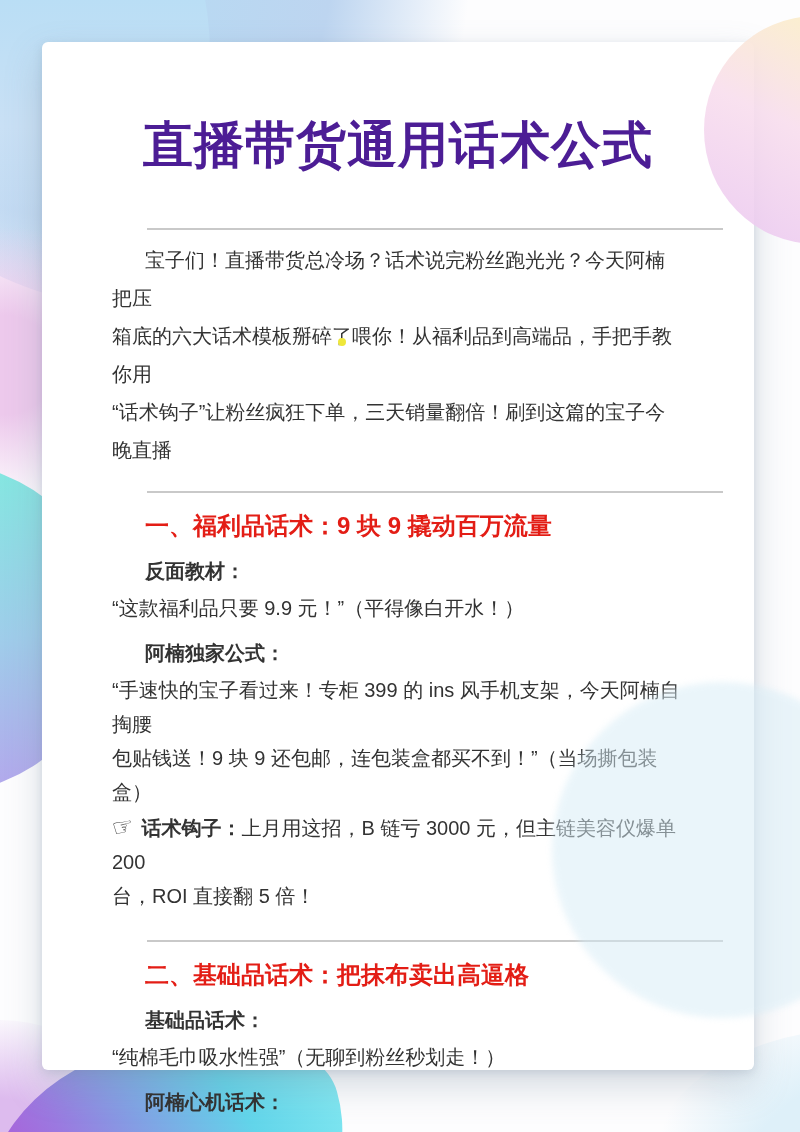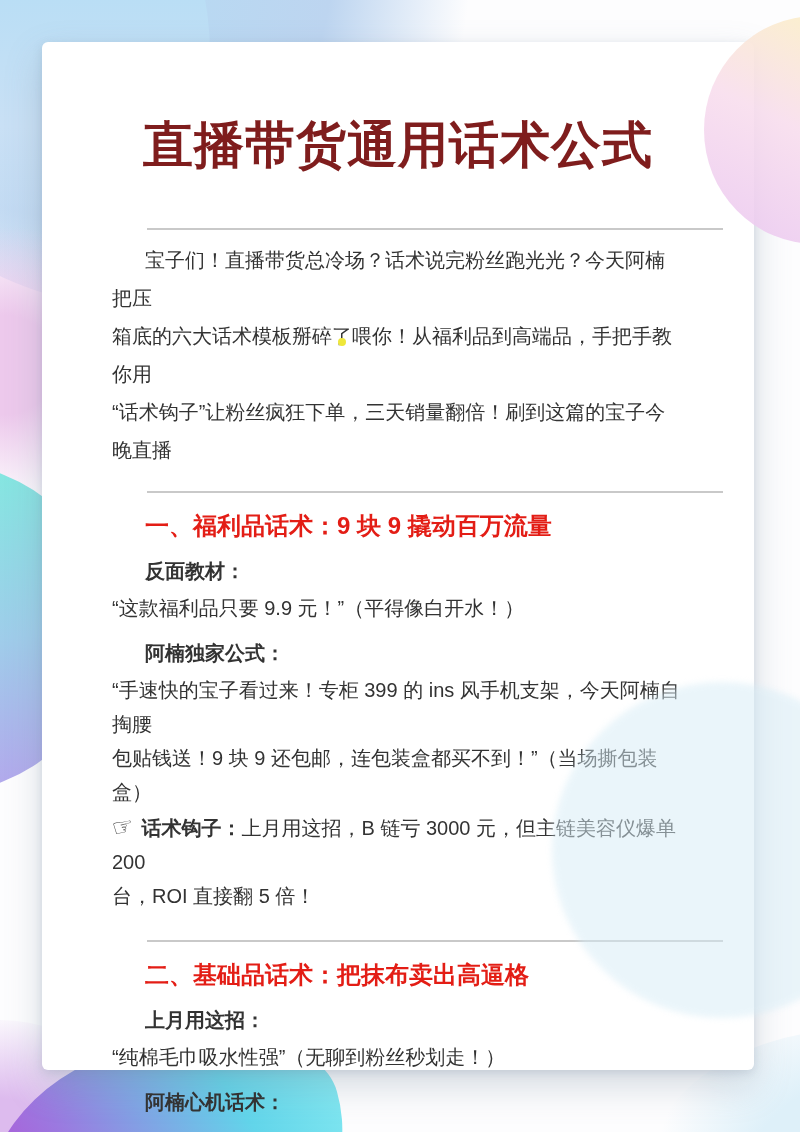--- a/index.html
+++ b/index.html
@@ -34,21 +34,21 @@
   .fg-dot{left:338px;top:338px;width:8px;height:8px;border-radius:50%;background:#efe73a;}
 
   .card{
     position:absolute;left:42px;top:42px;width:712px;height:1028px;
     background:#ffffff;border-radius:6px;
     box-shadow:0 16px 36px rgba(120,138,158,.30),0 3px 10px rgba(120,138,158,.22);
   }
   .content{position:relative;height:100%;padding:0 70px;box-sizing:border-box;color:#333;}
   .doc-title{
     margin:72px 0 0;font-size:50px;line-height:62px;font-weight:bold;
-    color:#7f1d1d;text-align:center;letter-spacing:1px;
+    color:#4c1d95;text-align:center;letter-spacing:1px;
   }
   .divider{height:2px;background:#c9c9c9;margin-left:35px;width:576px;}
   .d1{margin-top:52px;}
   .d2{margin-top:22px;}
   .d3{margin-top:27px;}
   .lead{margin-top:11px;font-size:20px;line-height:38px;}
   .lead .line.indent{text-indent:33px;}
   .sec-heading{margin:16px 0 0;font-size:24px;line-height:34px;font-weight:bold;
     color:#e31d15;padding-left:33px;}
   .subhead{margin:11px 0 0;font-size:20px;line-height:34px;font-weight:bold;padding-left:33px;}
@@ -96,21 +96,21 @@
 
     <div class="case">
       <div class="line"><span class="hand">☞</span><span class="case-label">话术钩子：</span><span>上月用这招，B 链亏 3000 元，但主链美容仪爆单 200</span></div>
       <div class="line">台，ROI 直接翻 5 倍！</div>
     </div>
 
     <div class="divider d3"></div>
 
     <h2 class="sec-heading">二、基础品话术：把抹布卖出高逼格</h2>
 
-    <div class="subhead">上月用这招：</div>
+    <div class="subhead">基础品话术：</div>
     <div class="quote">“纯棉毛巾吸水性强”（无聊到粉丝秒划走！）</div>
 
     <div class="subhead">阿楠心机话术：</div>
 
   </div>
 </div>
 
 <div class="blob fg-tr-blob"></div>
 <div class="blob fg-card-blue"></div>
 <div class="blob fg-dot"></div>

